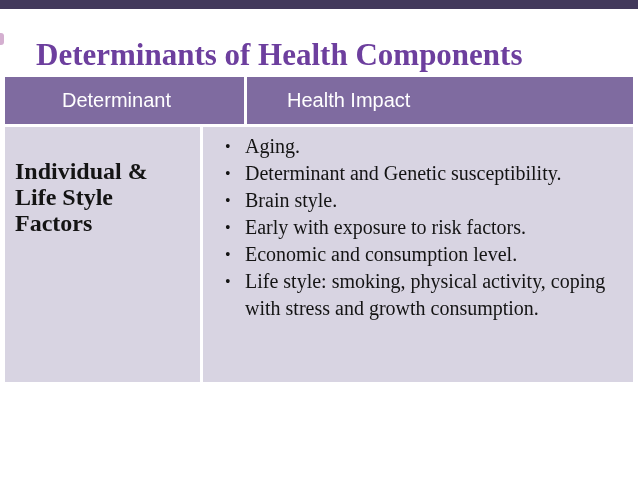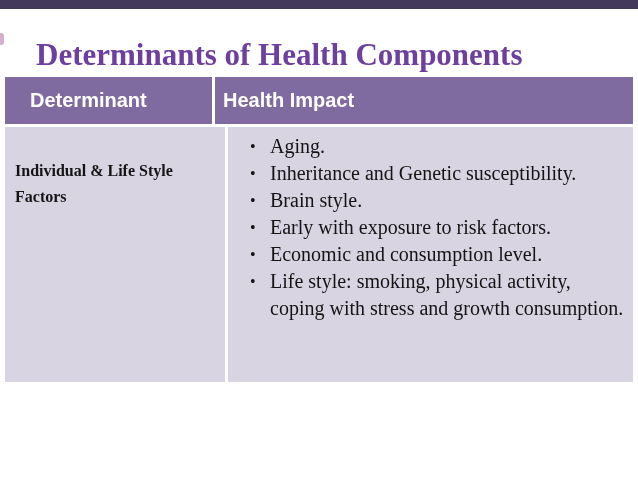--- a/index.html
+++ b/index.html
@@ -55,47 +55,48 @@
     height: 47px;
     background: #7f6ba0;
     margin-bottom: 3px;
   }
   .header-cell {
     display: flex;
     align-items: center;
     padding-left: 24px;
     color: #ffffff;
     font-family: "Liberation Sans", sans-serif;
-    font-weight: bold;
+    font-weight: normal;
     font-size: 20px;
     box-sizing: border-box;
+    margin-left: 32px;
   }
   .header-cell.col-left {
     width: 210px;
     border-right: 3px solid #ffffff;
     padding-left: 25px;
   }
   .header-cell.col-right {
     flex: 1;
     padding-left: 8px;
   }
   .table-body-row {
     display: flex;
     height: 255px;
     background: #d8d4e2;
   }
   .determinant-cell {
-    width: 223px;
+    width: 198px;
     border-right: 3px solid #ffffff;
     box-sizing: border-box;
     padding: 31px 8px 0 10px;
     color: #141414;
     font-family: "Liberation Serif", serif;
     font-weight: bold;
-    font-size: 16px;
+    font-size: 24px;
     line-height: 26px;
   }
   .impacts-cell {
     flex: 1;
     box-sizing: border-box;
     padding: 6px 8px 0 0;
   }
   .impact-list {
     margin: 0;
     padding: 0;
@@ -144,21 +145,21 @@
       <div class="determinant-cell">Individual &amp; Life Style Factors</div>
 
       <div class="impacts-cell">
         <ul class="impact-list">
           <li class="impact-item">
             <span class="bullet-icon">•</span>
             <span class="impact-text">Aging.</span>
           </li>
           <li class="impact-item">
             <span class="bullet-icon">•</span>
-            <span class="impact-text">Inheritance and Genetic susceptibility.</span>
+            <span class="impact-text">Determinant and Genetic susceptibility.</span>
           </li>
           <li class="impact-item">
             <span class="bullet-icon">•</span>
             <span class="impact-text">Brain style.</span>
           </li>
           <li class="impact-item">
             <span class="bullet-icon">•</span>
             <span class="impact-text">Early with exposure to risk factors.</span>
           </li>
           <li class="impact-item">

